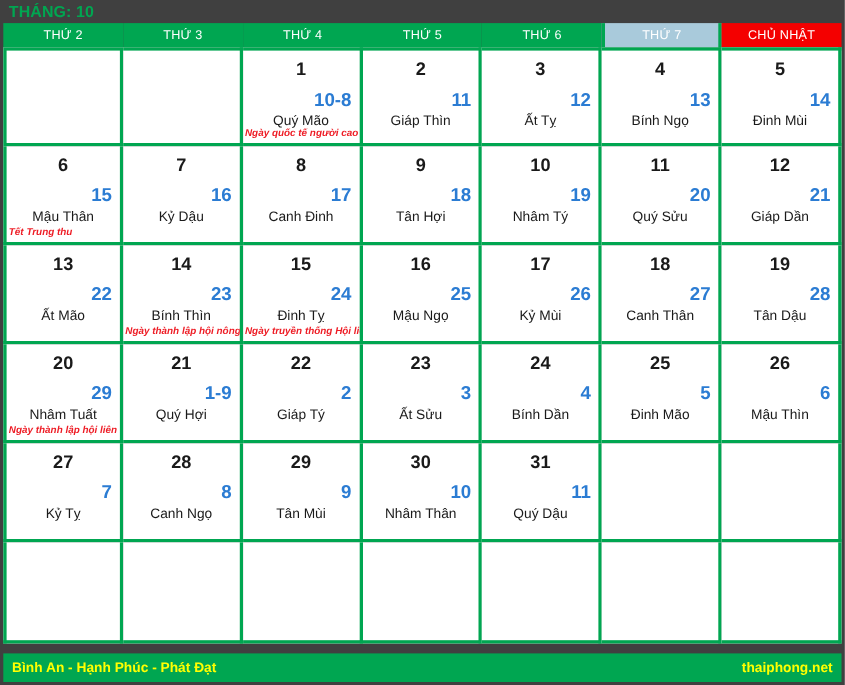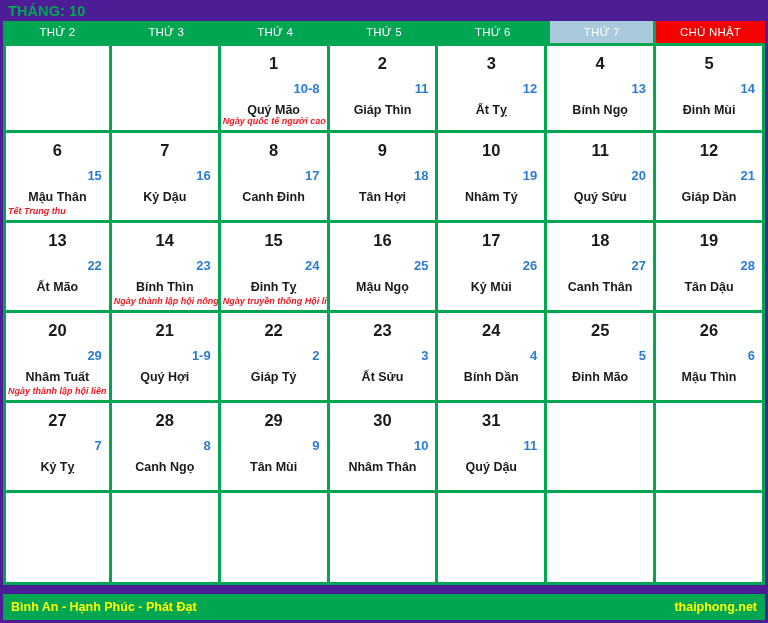--- a/index.html
+++ b/index.html
@@ -8,21 +8,21 @@
   }
   body {
     width: 768px; height: 623px;
     font-family: "Liberation Sans", sans-serif;
     overflow: hidden;
   }
   #cal-root {
     width: 768px; height: 623px;
     box-sizing: border-box;
     position: relative;
-    background: #4c1d95;
+    background: #404040;
   }
 
   
   .titlebar {
     height: 21px;
     display: flex;
     align-items: center;
     justify-content: space-between;
     padding: 0 6px 0 8px;
     box-sizing: border-box;
@@ -96,33 +96,33 @@
     text-align: center;
     font-size: 16.5px;
     font-weight: bold;
     color: #1a1a1a;
     line-height: 1;
     padding-top: 9px;
     height: 18px;
   }
   .lunar {
     text-align: right;
-    font-size: 13px;
+    font-size: 17px;
     font-weight: bold;
     color: #2b7cd3;
     line-height: 1;
     padding: 9px 7px 0 0;
     height: 14px;
     white-space: nowrap;
     margin-left: 40px;
   }
   .canchi {
     text-align: center;
     font-size: 12.5px;
-    font-weight: bold;
+    font-weight: normal;
     color: #1a1a1a;
     line-height: 1;
     padding-top: 8px;
     white-space: nowrap;
   }
   .event {
     position: absolute;
     left: 2px;
     bottom: 4px;
     font-size: 9px;

